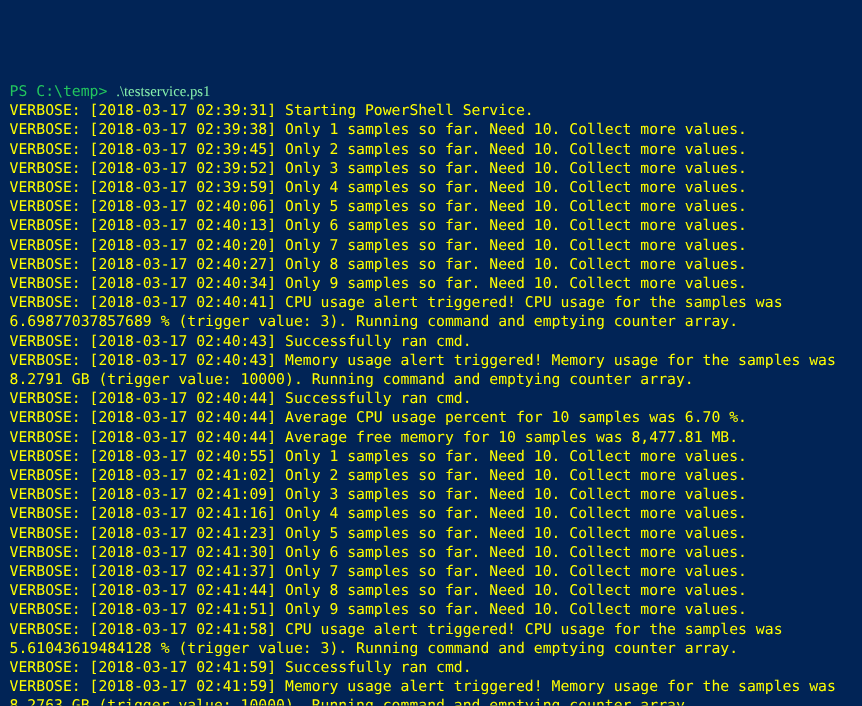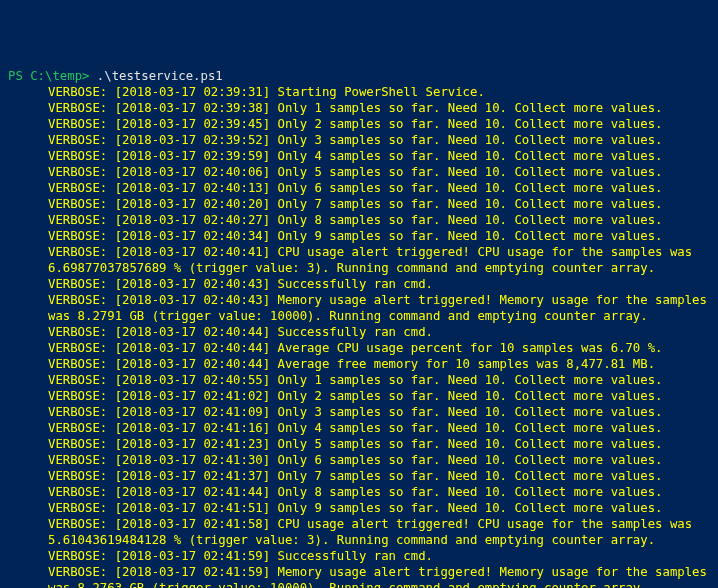--- a/index.html
+++ b/index.html
@@ -16,25 +16,25 @@
       width: 718px;
       height: 588px;
       overflow: hidden;
       white-space: pre-wrap;
       word-wrap: break-word;
     }
     .prompt {
       color: #22c55e;
     }
     .command {
-      color: #e5e5e5;
+      color: #86efac;
+      font-family: Liberation Serif, serif;
     }
     .verbose {
       color: #ffff00;
-      margin-left: 40px;
     }
     .line {
       display: block;
     }
   </style>
 </head>
 <body>
 
 
 

